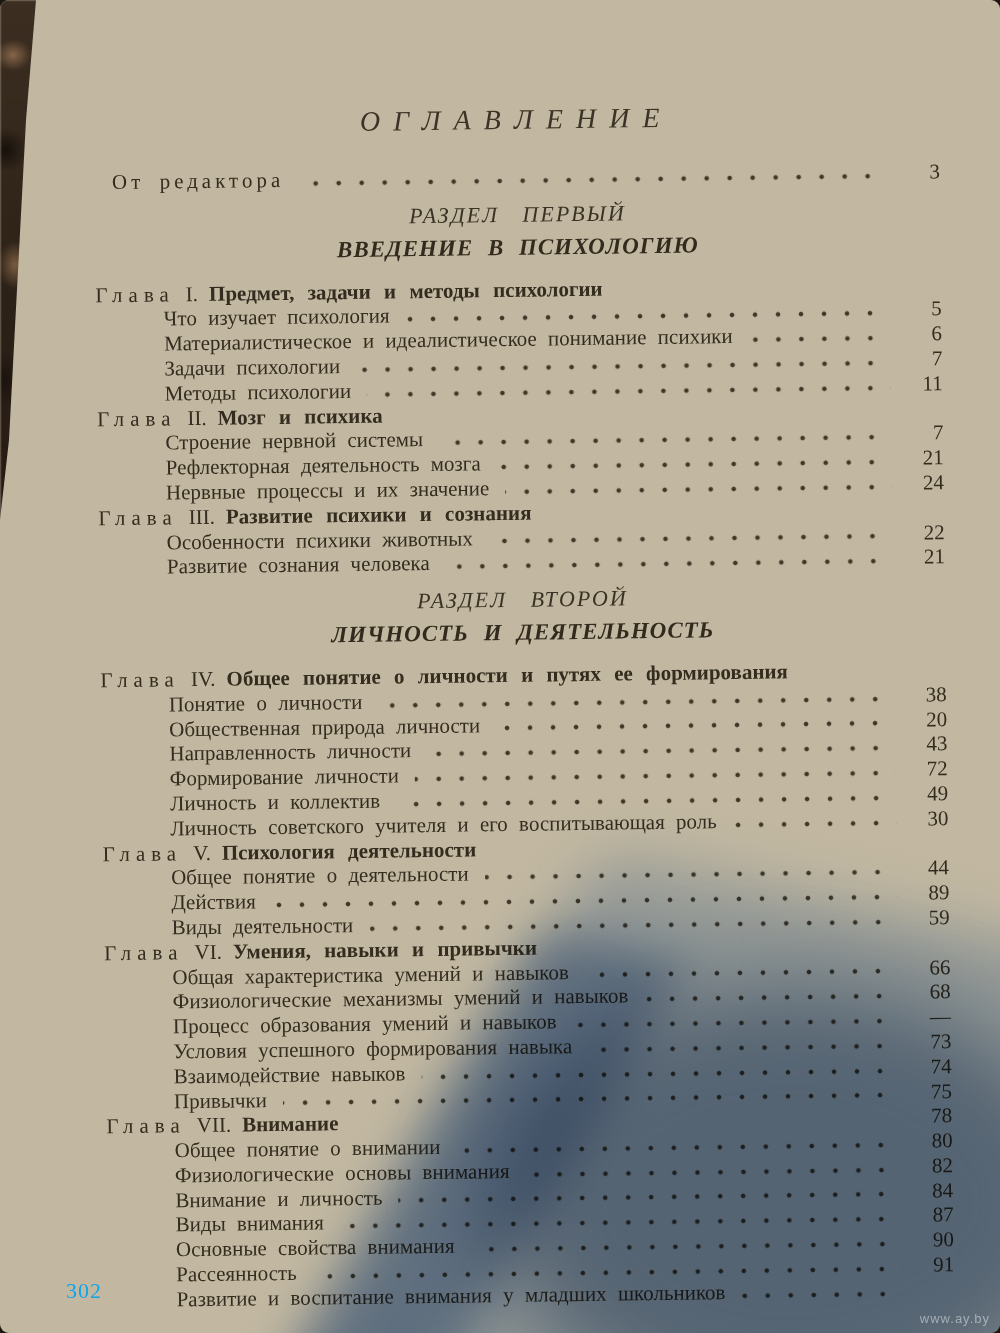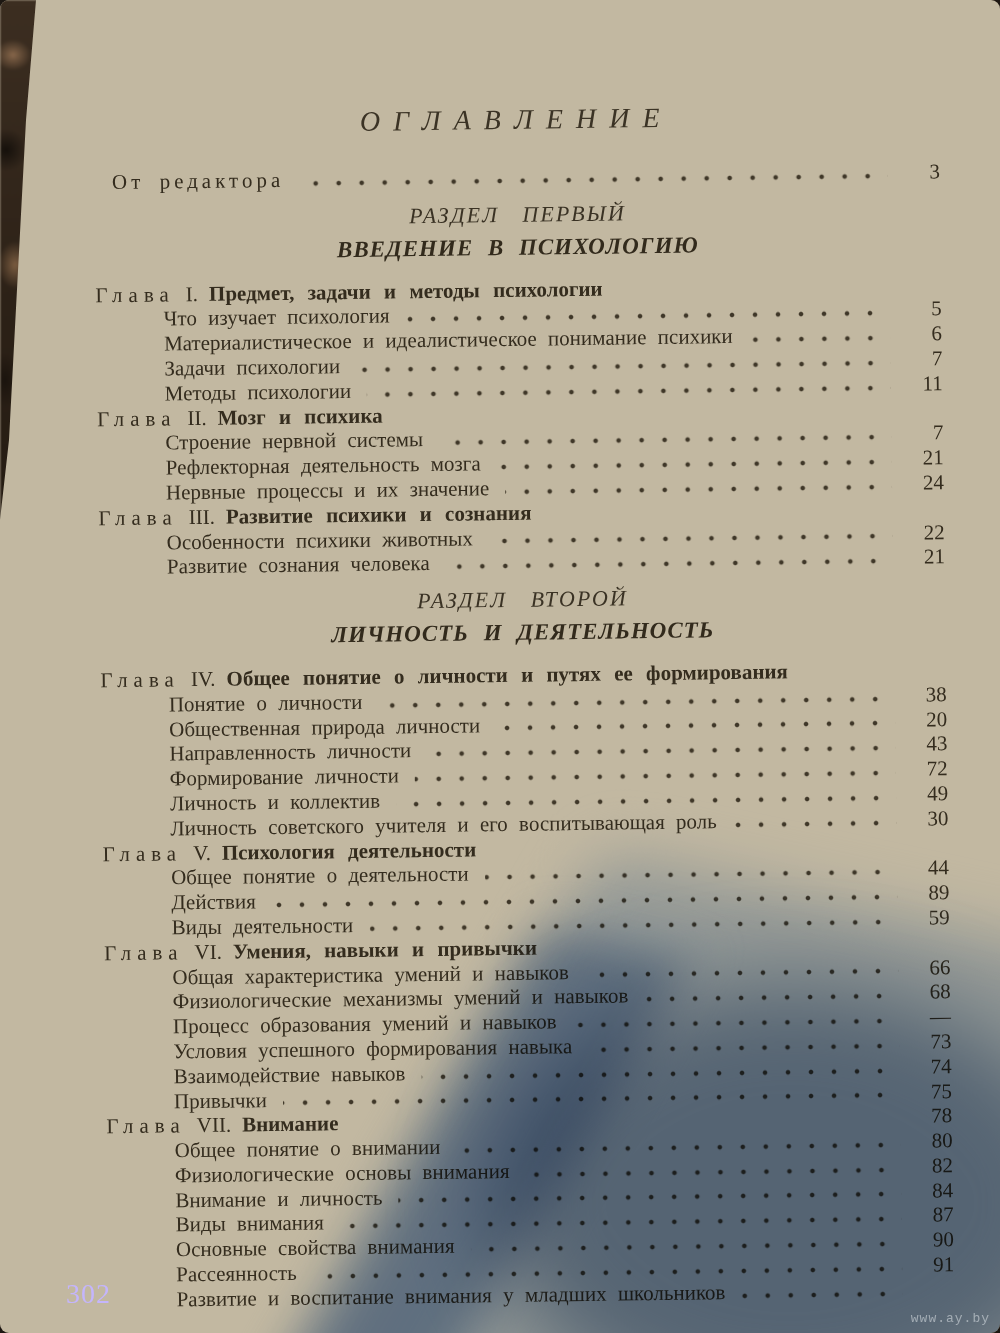--- a/index.html
+++ b/index.html
@@ -63,21 +63,21 @@
   .item-title { padding-left:68px; }
   .dots {
     flex:1 1 auto; align-self:flex-end; height:6px; margin:0 6px 6px 16px;
     background-image:radial-gradient(circle at 3px 3px, rgba(52,44,30,0.92) 1.7px, rgba(52,44,30,0) 2.8px);
     background-size:23px 6px; background-repeat:repeat-x; background-position:100% 0;
   }
   .spacer { flex:1 1 auto; }
   .pnum { min-width:46px; text-align:right; }
   .footer-num {
     position:absolute; left:66px; top:1278px; z-index:2;
-    font-size:28px; color:#c4b5fd; letter-spacing:1px;
+    font-size:22px; color:#0ea5e9; letter-spacing:1px;
   }
   
   .sh { pointer-events:none; }
   .sh-penumbra {
     position:absolute; left:600px; top:852px; width:1150px; height:950px; z-index:5;
     background:#c3d5ef; mix-blend-mode:multiply;
     transform:rotate(12deg) skewX(-18deg); transform-origin:0 0;
     filter:blur(30px);
   }
   .sh-core {
@@ -85,21 +85,21 @@
     background:#a4b8d6; mix-blend-mode:multiply;
     transform:rotate(14deg) skewX(-16deg); transform-origin:0 0;
     filter:blur(24px);
   }
   .sh-corner {
     position:absolute; right:-90px; bottom:-90px; width:600px; height:440px; z-index:5;
     border-radius:50%; background:#93a6c2; mix-blend-mode:multiply; filter:blur(45px);
   }
   .watermark {
     position:absolute; right:10px; bottom:7px; z-index:10;
-    font-family:Liberation Mono, monospace; font-size:13px; letter-spacing:1px;
+    font-family:Liberation Sans, sans-serif; font-size:13px; letter-spacing:1px;
     color:rgba(208,214,220,0.62);
   }
 </style>
 </head>
 <body>
 
 <div id="photo">
   <div class="paper"></div>
   <div class="book-edge"></div>
 

